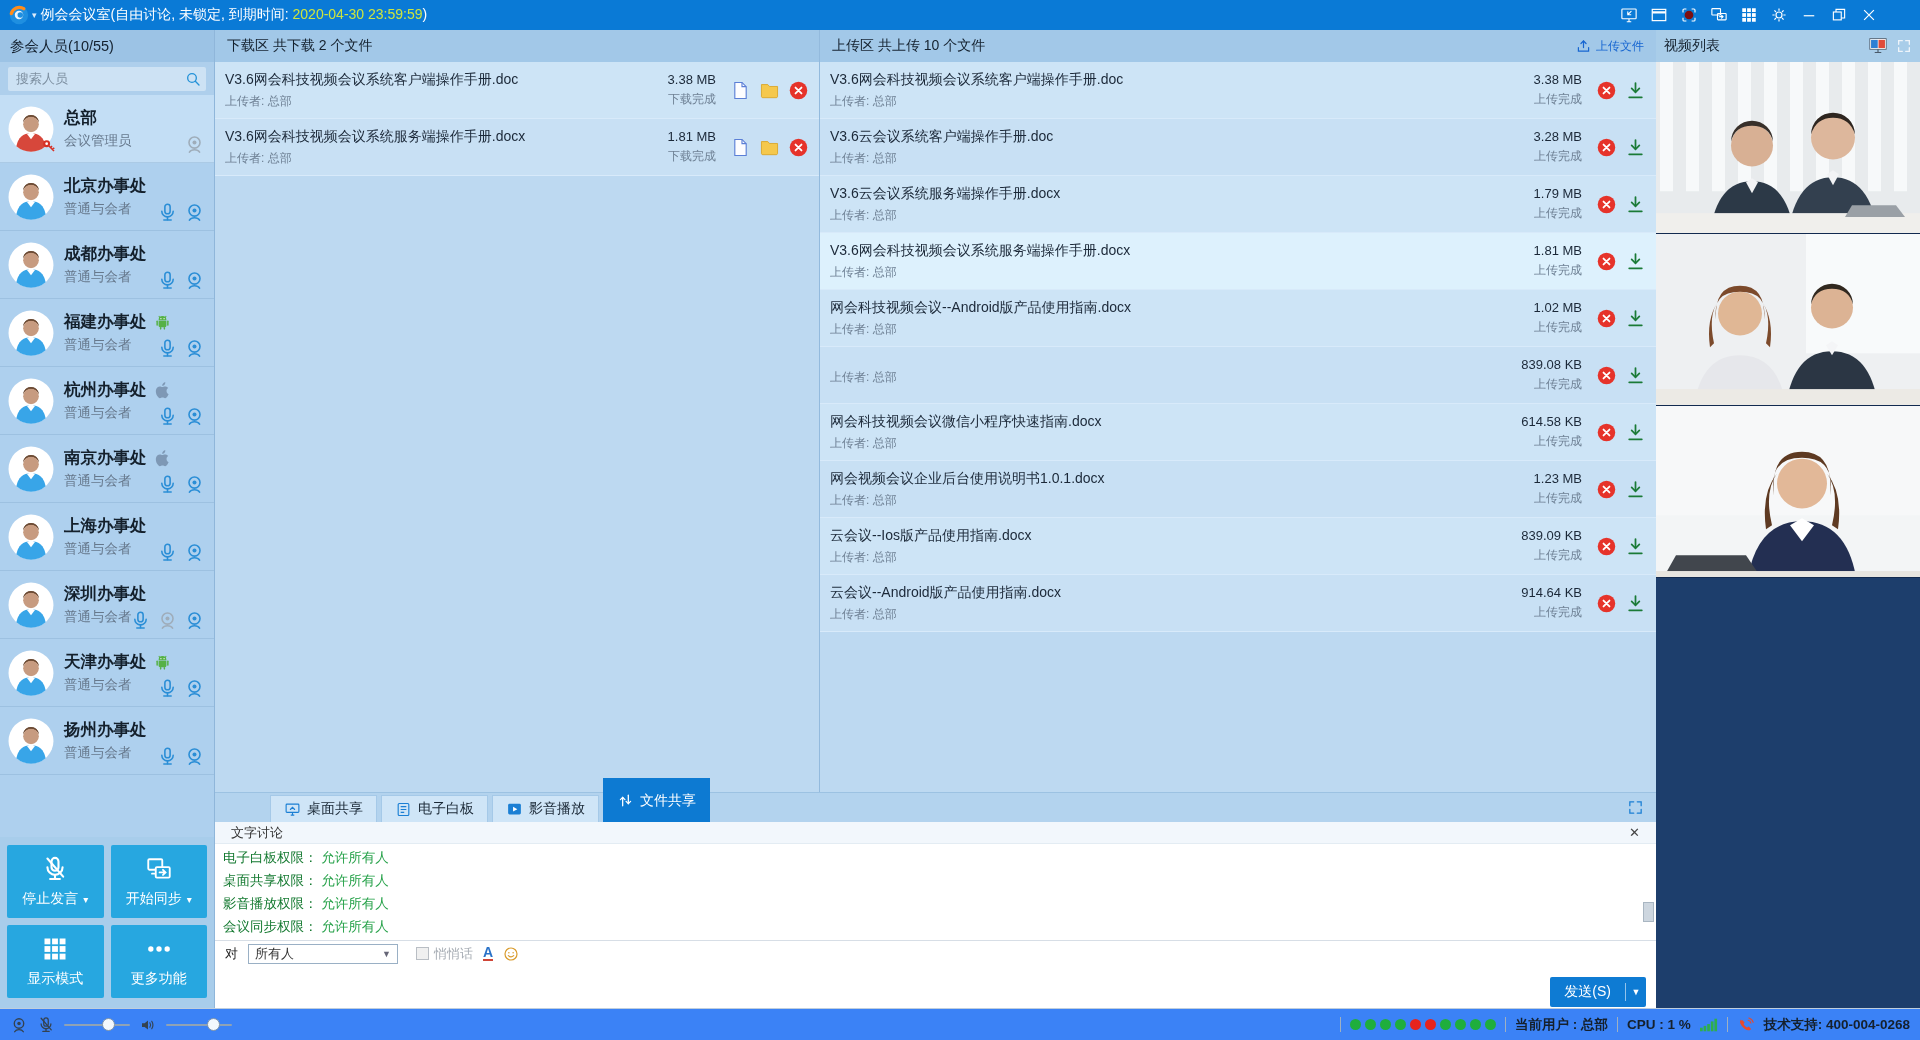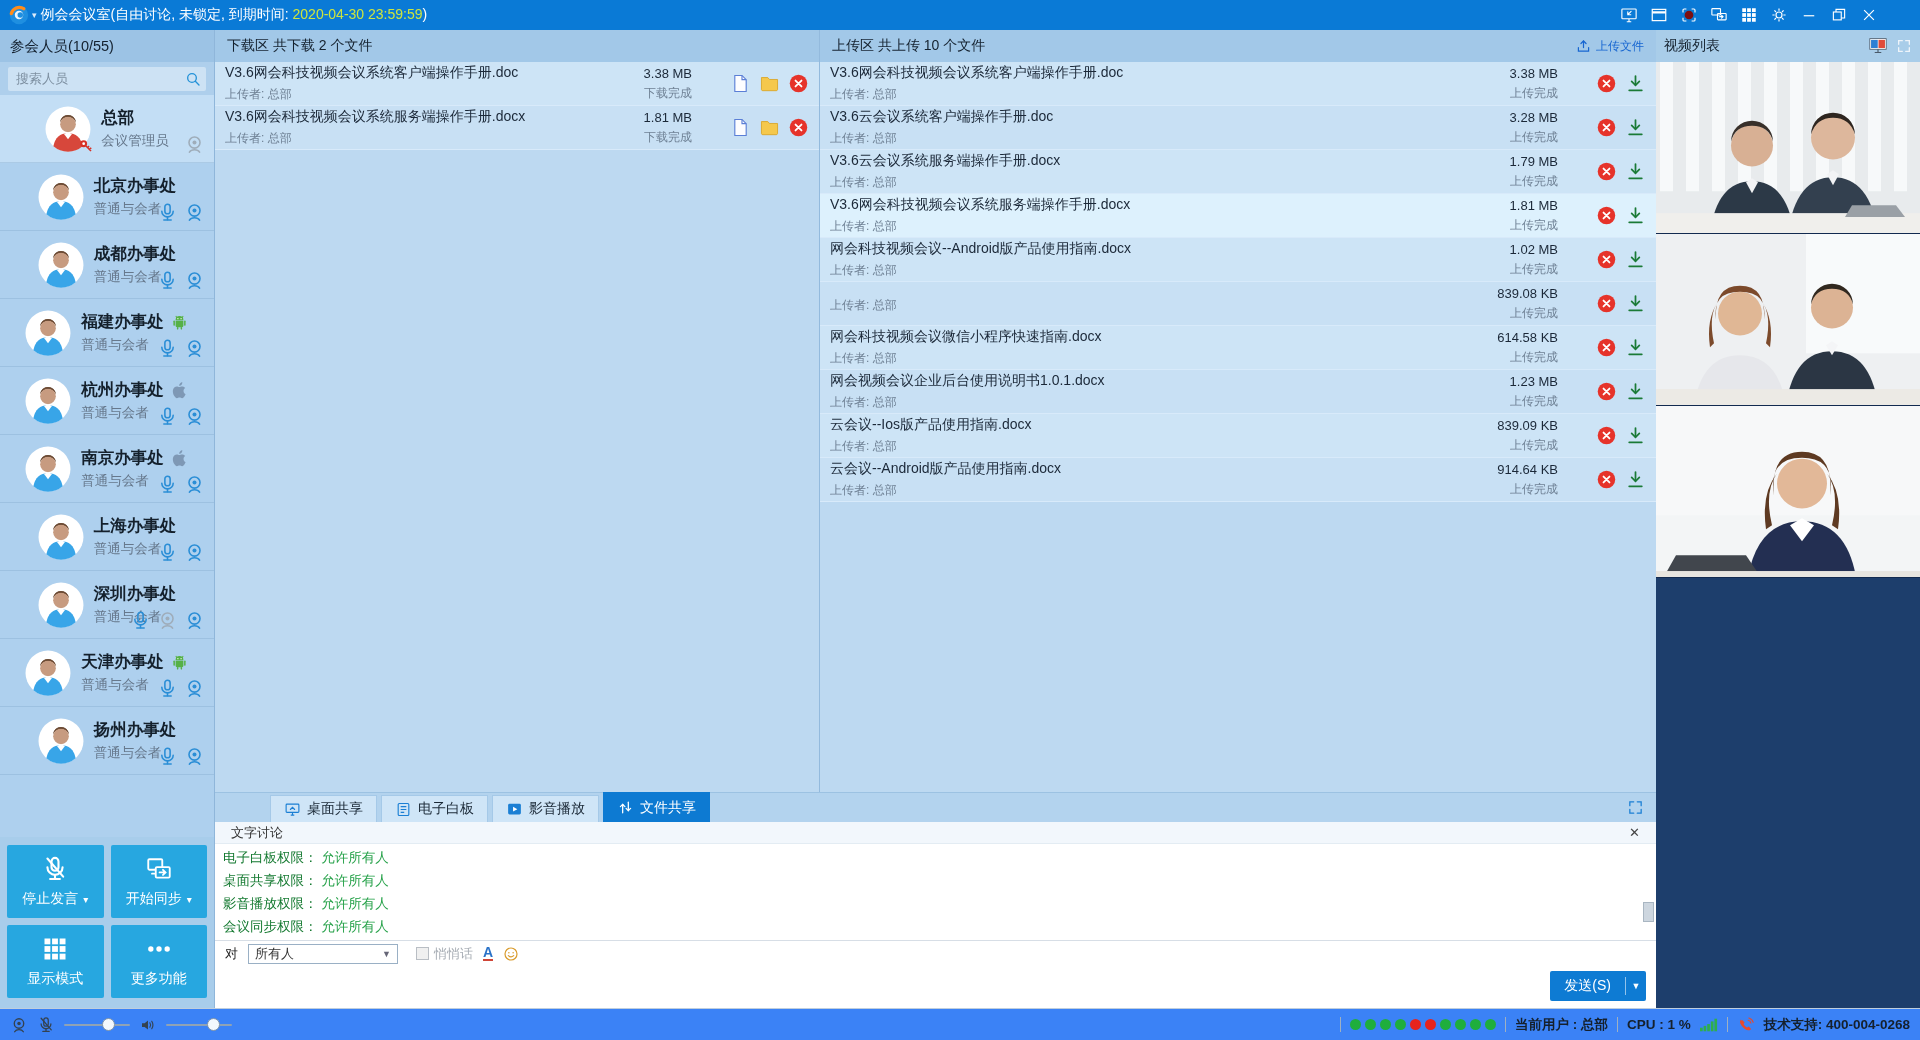--- a/index.html
+++ b/index.html
@@ -20,21 +20,21 @@
 
   
   .sidebar{width:215px;flex:none;background:#a8cdeb;border-right:1px solid #8fb6da;display:flex;flex-direction:column;}
   .sb-header{height:32px;flex:none;line-height:32px;background:#9cc3e5;padding-left:10px;font-size:14.5px;color:#13202e;}
   .sb-search{height:33px;flex:none;display:flex;align-items:center;padding:0 8px;background:#aecfec;}
   .sb-search-box{position:relative;flex:1;height:24px;background:#cde2f4;border-radius:2px;}
   .sb-search-box input{width:100%;height:100%;border:0;outline:none;background:transparent;padding:0 28px 0 8px;font-size:13px;color:#333;font-family:inherit;}
   .sb-search-box input::placeholder{color:#7d8fa0;}
   .sb-search-box .mag{position:absolute;right:5px;top:4px;width:16px;height:16px;cursor:pointer;}
   .plist{flex:1;overflow:hidden;background:#aed0ee;}
-  .prow{height:68px;position:relative;display:flex;align-items:center;padding:0 8px;border-bottom:1px solid rgba(125,165,200,.35);cursor:pointer;justify-content:center;}
+  .prow{height:68px;position:relative;display:flex;align-items:center;padding:0 8px;border-bottom:1px solid rgba(125,165,200,.35);cursor:pointer;}
   .prow.admin{background:#c3def5;}
   .avatar-wrap{width:46px;height:46px;position:relative;flex:none;}
   .avatar-wrap .avatar{width:46px;height:46px;display:block;color:#38a5e8;}
   .prow.admin .avatar{color:#d7473b;}
   .akey{display:none;position:absolute;right:-3px;bottom:-2px;width:16px;height:16px;}
   .prow.admin .akey{display:block;}
   .pinfo{margin-left:10px;min-width:0;}
   .pname-line{display:flex;align-items:center;}
   .pname{font-size:16.5px;font-weight:700;color:#14202c;white-space:nowrap;}
   .pbadge{margin-left:6px;display:flex;}
@@ -49,57 +49,57 @@
   .ab-caret{font-size:10px;}
 
   
   .center{flex:1;display:flex;flex-direction:column;min-width:0;background:#bdd9f1;}
   .file-area{height:762px;flex:none;display:flex;min-width:0;}
   .dl-col{width:605px;flex:none;border-right:1px solid #93badd;display:flex;flex-direction:column;background:#bdd9f1;}
   .ul-col{flex:1;display:flex;flex-direction:column;background:#bdd9f1;min-width:0;}
   .col-header{height:32px;flex:none;background:#a2c8e8;display:flex;align-items:center;padding:0 12px;font-size:14px;color:#15222f;}
   .upload-link{margin-left:auto;color:#1766d1;display:flex;align-items:center;gap:4px;font-size:12px;cursor:pointer;}
   .upload-link svg{width:17px;height:17px;color:#1766d1;}
-  .frow{height:44px;flex:none;background:#c8e0f4;display:flex;align-items:center;padding:0 10px;border-bottom:1px solid #d8eafa;cursor:default;gap:24px;}
+  .frow{height:57px;flex:none;background:#c8e0f4;display:flex;align-items:center;padding:0 10px;border-bottom:1px solid #d8eafa;cursor:default;}
   .frow:nth-child(even){background:#cde4f6;}
   .frow.highlight{background:#ddf1fd;}
   .fmain{flex:1;min-width:0;}
   .fname{font-size:14px;color:#1b2838;white-space:nowrap;overflow:hidden;text-overflow:ellipsis;}
   .fmeta{font-size:12px;color:#6e8094;margin-top:4px;}
   .fsize{width:90px;flex:none;text-align:right;margin-right:14px;}
   .fsize .s1{font-size:13px;color:#1b2838;}
   .fsize .s2{font-size:12px;color:#6e8094;margin-top:4px;}
   .factions{display:flex;gap:8px;align-items:center;flex:none;}
   .factions svg{width:21px;height:21px;cursor:pointer;}
 
   
   .tabbar{height:30px;flex:none;display:flex;align-items:flex-end;background:#b3d3ee;padding-left:55px;border-top:1px solid #9cc2e2;}
   .tab{height:27px;display:flex;align-items:center;gap:6px;padding:0 13px;margin-right:4px;background:#cfe5f7;border:1px solid #a5c9e8;border-bottom:none;font-size:14px;color:#1a2836;cursor:pointer;}
   .tab svg{width:17px;height:17px;}
-  .tab.active{background:#0d7ad2;border-color:#0d7ad2;color:#fff;height:30px;}
+  .tab.active{background:#0d7ad2;border-color:#0d7ad2;color:#fff;height:44px;}
   .tab-expand{margin-left:auto;margin-right:12px;align-self:center;width:17px;height:17px;cursor:pointer;}
 
   
   .chat{height:186px;flex:none;background:#fff;display:flex;flex-direction:column;}
   .chat-header{height:22px;flex:none;background:#f2f7fc;display:flex;align-items:center;padding:0 16px;font-size:13px;color:#333;border-bottom:1px solid #e3ecf3;}
   .chat-close{margin-left:auto;font-size:13px;color:#444;cursor:pointer;line-height:1;}
   .chat-msgs{height:96px;flex:none;position:relative;padding:2px 20px 2px 8px;overflow:hidden;}
   .msg{font-size:13.5px;line-height:23px;white-space:nowrap;}
   .msg-label{color:#157a31;}
   .msg-value{color:#27a24a;}
   .chat-thumb{position:absolute;right:2px;top:58px;width:11px;height:20px;background:#cdd6df;border:1px solid #a9b6c2;cursor:pointer;}
   .chat-toolbar{height:26px;flex:none;border-top:1px solid #d7dee6;display:flex;align-items:center;gap:10px;padding:0 10px;font-size:13px;color:#222;}
   .sel{width:150px;height:20px;border:1px solid #9ab0c5;background:#fff;display:flex;align-items:center;padding:0 6px;font-size:13px;color:#333;cursor:pointer;}
   .sel-caret{margin-left:auto;color:#667;font-size:9px;}
   .chk{width:13px;height:13px;border:1px solid #b9bec4;background:#f0f0f0;display:inline-block;flex:none;}
   .whisper-group{display:flex;align-items:center;gap:5px;color:#a7adb4;margin-left:8px;}
   .font-btn{color:#2a72c8;font-weight:700;border-bottom:2px solid #d04537;line-height:13px;font-size:14px;cursor:pointer;}
   .emoji{width:16px;height:16px;cursor:pointer;}
   .chat-input{flex:1;position:relative;background:#fff;}
-  .send{position:absolute;right:10px;bottom:7px;height:30px;background:#0e7bd3;border-radius:2px;display:flex;align-items:center;color:#fff;font-size:14px;cursor:pointer;}
+  .send{position:absolute;right:10px;bottom:1px;height:30px;background:#0e7bd3;border-radius:2px;display:flex;align-items:center;color:#fff;font-size:14px;cursor:pointer;}
   .send-main{padding:0 14px;}
   .send-sep{width:1px;height:18px;background:rgba(255,255,255,.55);}
   .send-caret{width:20px;text-align:center;font-size:9px;}
 
   
   .right{width:264px;flex:none;background:#1d3e6c;display:flex;flex-direction:column;}
   .vheader{height:32px;flex:none;background:#a9cde9;display:flex;align-items:center;padding:0 8px;font-size:14px;color:#15222f;}
   .vh-icons{margin-left:auto;display:flex;gap:8px;align-items:center;}
   .vh-icons svg{cursor:pointer;display:block;}
   .vthumb{height:172px;flex:none;border-bottom:1px solid #122a50;cursor:pointer;}

